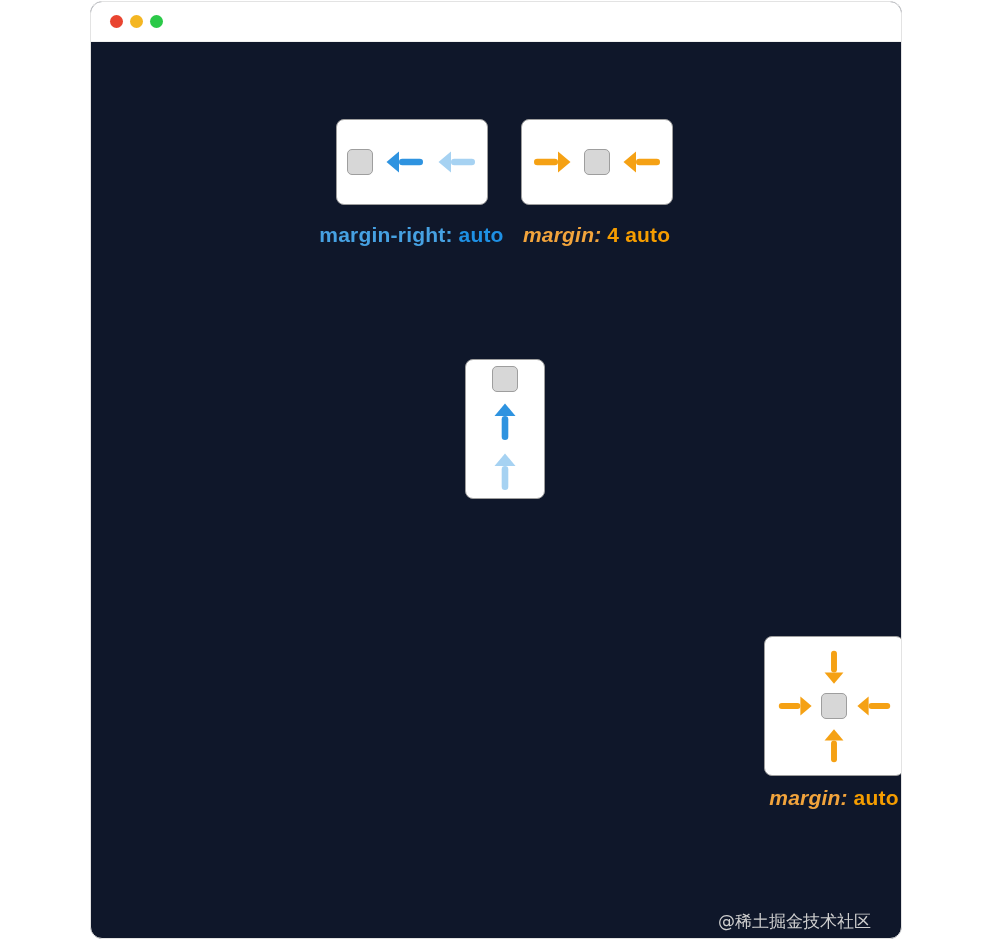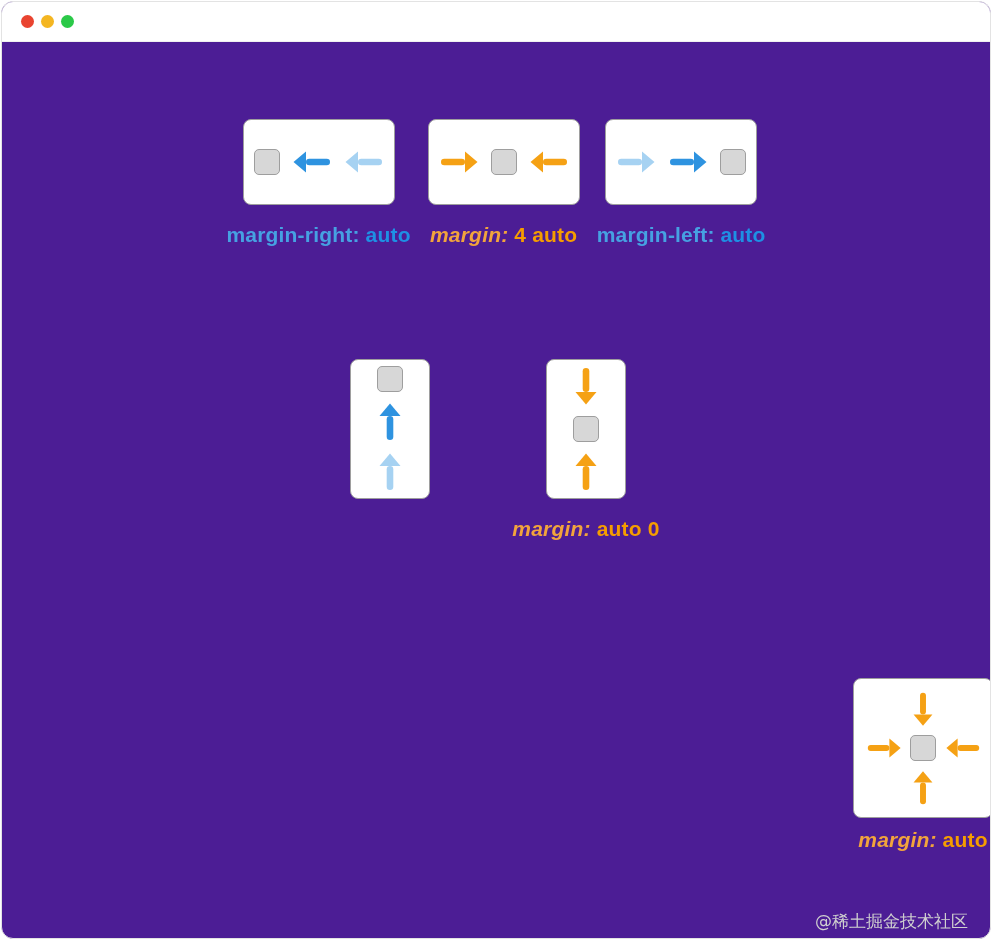--- a/index.html
+++ b/index.html
@@ -1,22 +1,22 @@
 <!DOCTYPE html>
 <html style="--blue: #2e93e0; --blue-light: #a6d2f2; --orange: #f5a114; --orange-light: #f8cd86; --label-blue: #46a1e2; --label-blue-strong: #1e90e4; --label-orange: #f2a43c; --label-orange-strong: #f59d00; --square-fill: #d7d7d7; --square-border: #9e9e9e; --box-border: #9e9e9e; --traffic-red: #e94430; --traffic-yellow: #f4b622; --traffic-green: #2bc948;"><head>
 <meta charset="utf-8">
 <style>
   * { box-sizing: border-box; }
   html, body { margin: 0; padding: 0; background: #ffffff; }
   .app-window {
     position: relative;
-    width: 990px;
+    width: 812px;
     height: 938px;
     margin: 1px auto;
-    background: #4c1d95;
+    background: #0f172a;
     border: 1px solid #e3e3e3;
     border-radius: 12px;
     overflow: hidden;
     font-family: "Liberation Sans", sans-serif;
   }
   .title-bar {
     height: 40px;
     background: #ffffff;
     border-bottom: 1px solid #f0f0f0;
     display: flex;
@@ -88,21 +88,21 @@
   }
   .row-2 .demo-label { margin-top: 10px; }
   .demo-label.blue .lbl-prop   { color: var(--label-blue, #46a1e2); }
   .demo-label.blue .lbl-val    { color: var(--label-blue-strong, #1e90e4); }
   .demo-label.orange .lbl-prop { color: var(--label-orange, #f2a43c); font-style: italic; }
   .demo-label.orange .lbl-val  { color: var(--label-orange-strong, #f59d00); }
   .lbl-prop { margin-right: 0.28em; }
 
   .watermark {
     position: absolute;
-    right: 22px;
+    right: 30px;
     bottom: 6px;
     font-size: 17px;
     color: #cfcfcf;
     font-family: "DejaVu Sans", sans-serif;
   }
 </style>
 </head>
 <body>
 
 <div class="app-window">
@@ -137,62 +137,34 @@
                 <polygon points="26,1.5 38.5,12 26,22.5" fill="#f5a114"></polygon>
               </svg>
               <div class="square"></div>
               <svg viewBox="0 0 40 24" class="arrow arrow-h">
                 <rect x="14" y="8.7" width="24" height="6.6" rx="3.3" fill="#f5a114"></rect>
                 <polygon points="14,1.5 1.5,12 14,22.5" fill="#f5a114"></polygon>
               </svg>
             </div>
             <div class="demo-label orange"><span class="lbl-prop">margin:</span><span class="lbl-val">4 auto</span></div>
           </div>
-          <div class="demo-cell">
-            <div class="demo-box horizontal">
-              <svg viewBox="0 0 40 24" class="arrow arrow-h">
-                <rect x="2" y="8.7" width="24" height="6.6" rx="3.3" fill="#a6d2f2"></rect>
-                <polygon points="26,1.5 38.5,12 26,22.5" fill="#a6d2f2"></polygon>
-              </svg>
-              <svg viewBox="0 0 40 24" class="arrow arrow-h">
-                <rect x="2" y="8.7" width="24" height="6.6" rx="3.3" fill="#2e93e0"></rect>
-                <polygon points="26,1.5 38.5,12 26,22.5" fill="#2e93e0"></polygon>
-              </svg>
-              <div class="square"></div>
-            </div>
-            <div class="demo-label blue"><span class="lbl-prop">margin-left:</span><span class="lbl-val">auto</span></div>
-          </div>
         </div>
         <div class="diagram-row row-1">
           <div class="demo-cell">
             <div class="demo-box vertical">
               <div class="square"></div>
               <svg viewBox="0 0 24 40" class="arrow arrow-v">
                 <rect x="8.7" y="14" width="6.6" height="24" rx="3.3" fill="#2e93e0"></rect>
                 <polygon points="1.5,14 12,1.5 22.5,14" fill="#2e93e0"></polygon>
               </svg>
               <svg viewBox="0 0 24 40" class="arrow arrow-v">
                 <rect x="8.7" y="14" width="6.6" height="24" rx="3.3" fill="#a6d2f2"></rect>
                 <polygon points="1.5,14 12,1.5 22.5,14" fill="#a6d2f2"></polygon>
               </svg>
             </div>
-          </div>
-          <div class="demo-cell">
-            <div class="demo-box vertical">
-              <svg viewBox="0 0 24 40" class="arrow arrow-v">
-                <rect x="8.7" y="2" width="6.6" height="24" rx="3.3" fill="#f5a114"></rect>
-                <polygon points="1.5,26 12,38.5 22.5,26" fill="#f5a114"></polygon>
-              </svg>
-              <div class="square"></div>
-              <svg viewBox="0 0 24 40" class="arrow arrow-v">
-                <rect x="8.7" y="14" width="6.6" height="24" rx="3.3" fill="#f5a114"></rect>
-                <polygon points="1.5,14 12,1.5 22.5,14" fill="#f5a114"></polygon>
-              </svg>
-            </div>
-            <div class="demo-label orange"><span class="lbl-prop">margin:</span><span class="lbl-val">auto 0</span></div>
           </div>
         </div>
         <div class="diagram-row row-2">
           <div class="demo-cell">
             <div class="demo-box center">
               <svg viewBox="0 0 24 40" class="arrow arrow-v pos-top">
                 <rect x="8.7" y="2" width="6.6" height="24" rx="3.3" fill="#f5a114"></rect>
                 <polygon points="1.5,26 12,38.5 22.5,26" fill="#f5a114"></polygon>
               </svg>
               <svg viewBox="0 0 40 24" class="arrow arrow-h pos-left">

